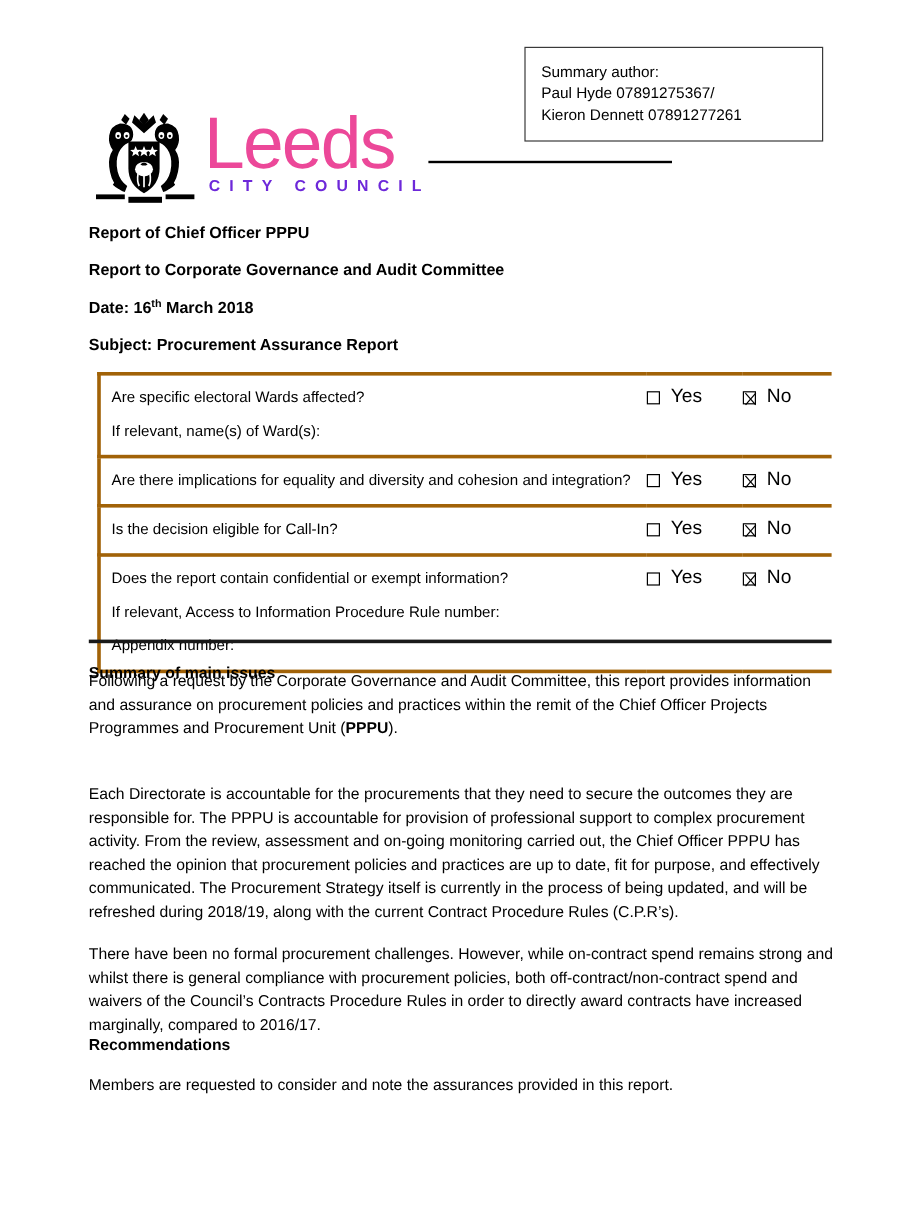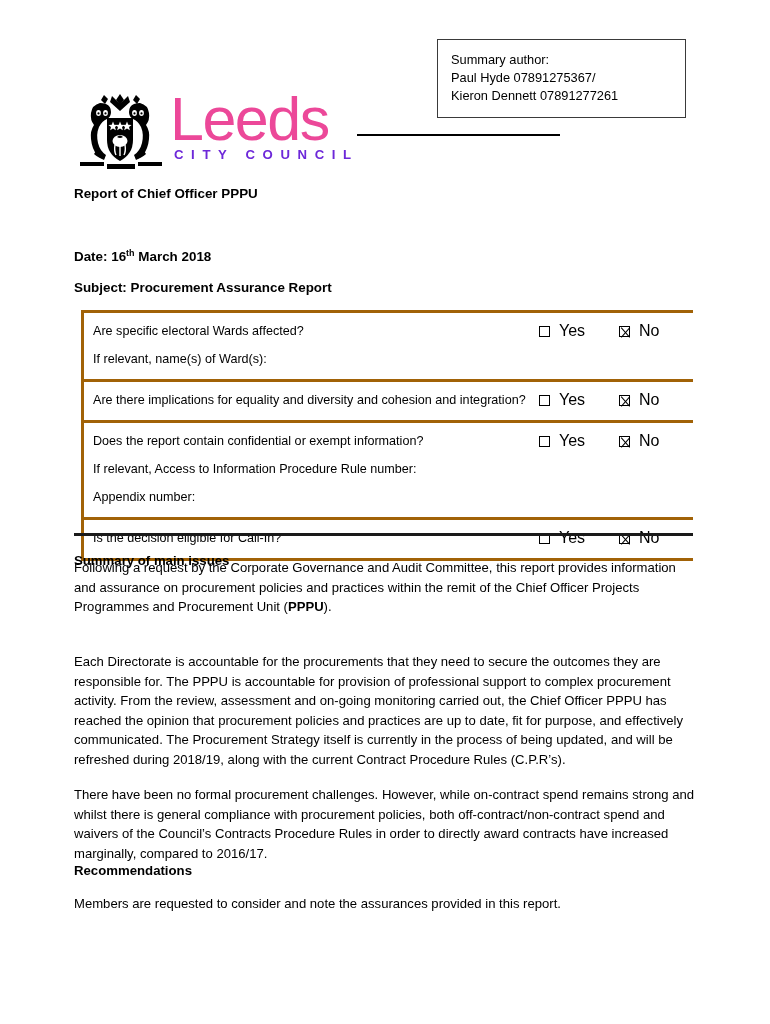--- a/index.html
+++ b/index.html
@@ -255,20 +255,21 @@
           <rect x="64" y="69" width="24" height="4"></rect>
         </g>
       </svg>
     </span>
     <span class="wordmark">Leeds</span>
     <span class="logo-rule"></span>
     <span class="logo-sub">CITY COUNCIL</span>
   </div>
 
   <div class="rpt-head h1">Report of Chief Officer PPPU</div>
+  <div class="rpt-head h2">Report to Corporate Governance and Audit Committee</div>
   <div class="rpt-head h3"><span>Date: 16</span><sup>th</sup><span> March 2018</span></div>
   <div class="rpt-head h4">Subject: Procurement Assurance Report</div>
 
   <table class="qtable">
     <tbody>
       <tr>
         <td class="cell-q">
           <div>Are specific electoral Wards affected?</div>
           <div class="sub-line">If relevant, name(s) of Ward(s):</div>
         </td>
@@ -297,54 +298,54 @@
         </td>
         <td class="cell-opt last">
           <span class="opt">
             <span class="box checked"></span>
             <span>No</span>
           </span>
         </td>
       </tr>
       <tr>
         <td class="cell-q">
+          <div>Is the decision eligible for Call-In?</div>
+        </td>
+        <td class="cell-opt">
+          <span class="opt">
+            <span class="box"></span>
+            <span>Yes</span>
+          </span>
+        </td>
+        <td class="cell-opt last">
+          <span class="opt">
+            <span class="box checked"></span>
+            <span>No</span>
+          </span>
+        </td>
+      </tr>
+      <tr>
+        <td class="cell-q">
           <div>Does the report contain confidential or exempt information?</div>
           <div class="sub-line">If relevant, Access to Information Procedure Rule number:</div>
           <div class="sub-line">Appendix number:</div>
         </td>
         <td class="cell-opt">
           <span class="opt">
             <span class="box"></span>
             <span>Yes</span>
           </span>
         </td>
         <td class="cell-opt last">
           <span class="opt">
             <span class="box checked"></span>
             <span>No</span>
           </span>
         </td>
       </tr>
-      <tr>
-        <td class="cell-q">
-          <div>Is the decision eligible for Call-In?</div>
-        </td>
-        <td class="cell-opt">
-          <span class="opt">
-            <span class="box"></span>
-            <span>Yes</span>
-          </span>
-        </td>
-        <td class="cell-opt last">
-          <span class="opt">
-            <span class="box checked"></span>
-            <span>No</span>
-          </span>
-        </td>
-      </tr>
     </tbody>
   </table>
 
   <div class="thick-rule"></div>
 
   <div class="sec-head p-summary">Summary of main issues</div>
 
   <div class="para p-1"><span>Following a request by the Corporate Governance and Audit Committee, this report provides information and assurance on procurement policies and practices within the remit of the Chief Officer Projects Programmes and Procurement Unit (</span><b>PPPU</b><span>).</span></div>
 
   <div class="para p-2">Each Directorate is accountable for the procurements that they need to secure the outcomes they are responsible for.  The PPPU is accountable for provision of professional support to complex procurement activity. From the review, assessment and on-going monitoring carried out, the Chief Officer PPPU has reached the opinion that procurement policies and practices are up to date, fit for purpose, and effectively communicated. The Procurement Strategy itself is currently in the process of being updated, and will be refreshed during 2018/19, along with the current Contract Procedure Rules (C.P.R’s).</div>

